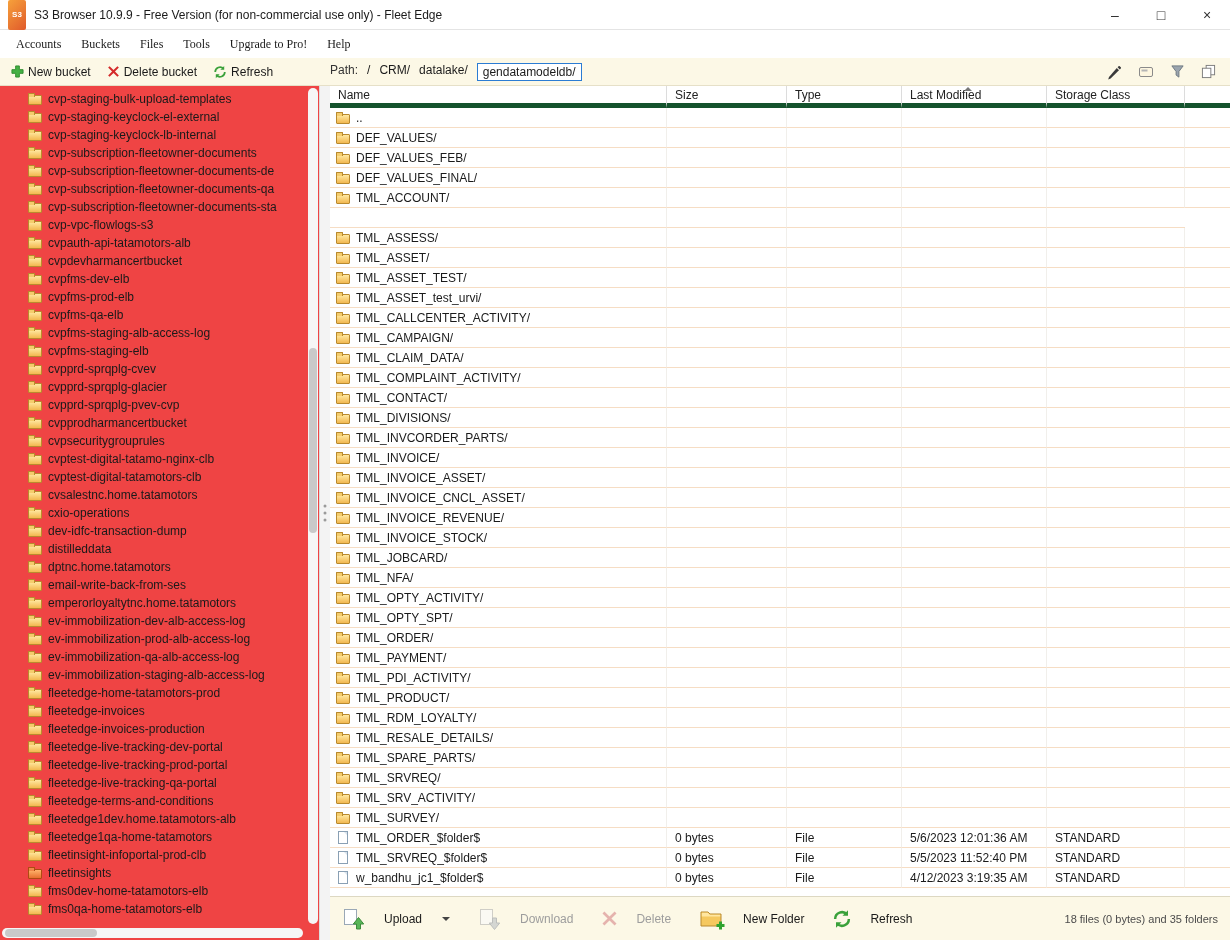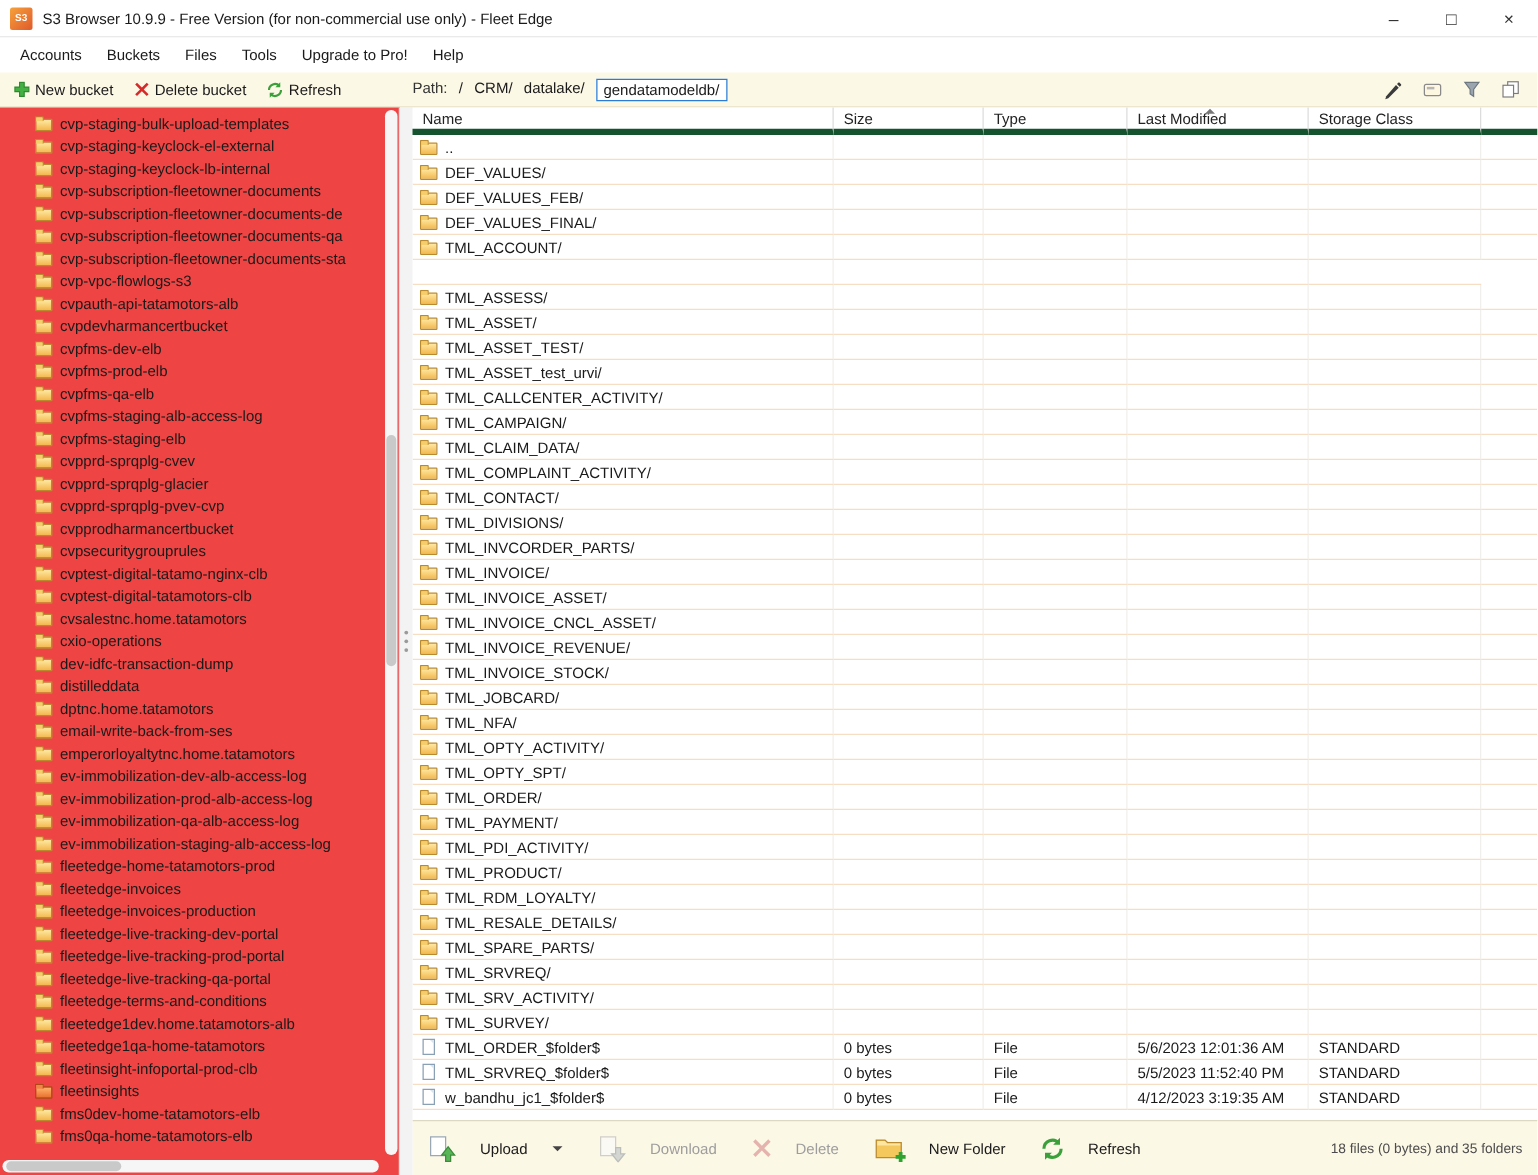--- a/index.html
+++ b/index.html
@@ -3,31 +3,31 @@
 <meta charset="utf-8">
 <style>
   * { margin:0; padding:0; box-sizing:border-box; }
   html,body { width:1230px; height:940px; overflow:hidden; background:#fff;
     font-family:"Liberation Sans","DejaVu Sans",sans-serif; font-size:12px; color:#1a1a1a; }
   .window { width:1230px; height:940px; display:flex; flex-direction:column; background:#fff; }
 
   
   .titlebar { height:30px; flex:none; display:flex; align-items:center; padding-left:8px;
     background:#fff; border-bottom:1px solid #e4e4e4; }
-  .app-icon { width:18px; height:18px; border-radius:2px; flex:none;
+  .app-icon { width:18px; height:30px; border-radius:2px; flex:none;
     background:linear-gradient(135deg,#f6a13b,#e05a2b); color:#fff; font-size:8px; font-weight:bold;
     display:flex; align-items:center; justify-content:center; }
   .title { margin-left:8px; flex:1; font-size:12px; white-space:nowrap; overflow:hidden; }
   .win-controls { display:flex; height:100%; }
   .win-btn { width:46px; height:100%; display:flex; align-items:center; justify-content:center;
     font-size:14px; color:#333; cursor:default; }
 
   
   .menubar { height:28px; flex:none; display:flex; align-items:center; padding-left:6px; background:#fff; }
-  .menu-item { padding:5px 10px; white-space:nowrap; }
+  .menu-item { padding:5px 10px; white-space:nowrap;font-family:Liberation Serif, serif; }
 
   
   .toolbar { height:28px; flex:none; display:flex; align-items:center;
     background:#fcf8e6; border-bottom:1px solid #e6e0c8; }
   .bucket-actions { width:330px; flex:none; display:flex; align-items:center; padding-left:6px; gap:6px; }
   .tb-btn { display:flex; align-items:center; gap:4px; padding:2px 5px; white-space:nowrap; }
   .tb-btn svg { flex:none; }
   .path-bar { flex:1; display:flex; gap:9px; min-width:0; }
   .path-label { color:#333; }
   .path-seg { white-space:nowrap; }

